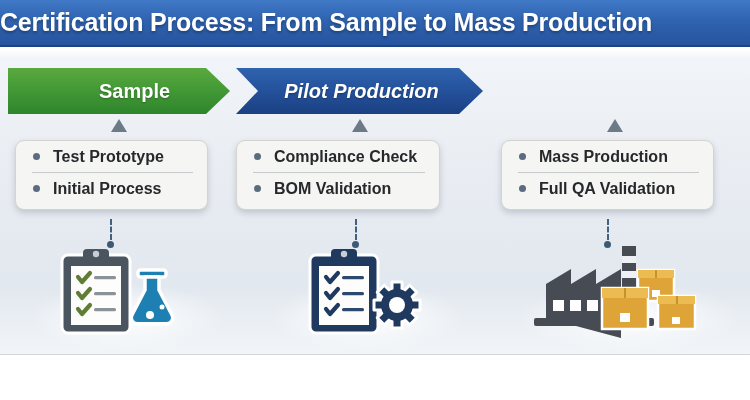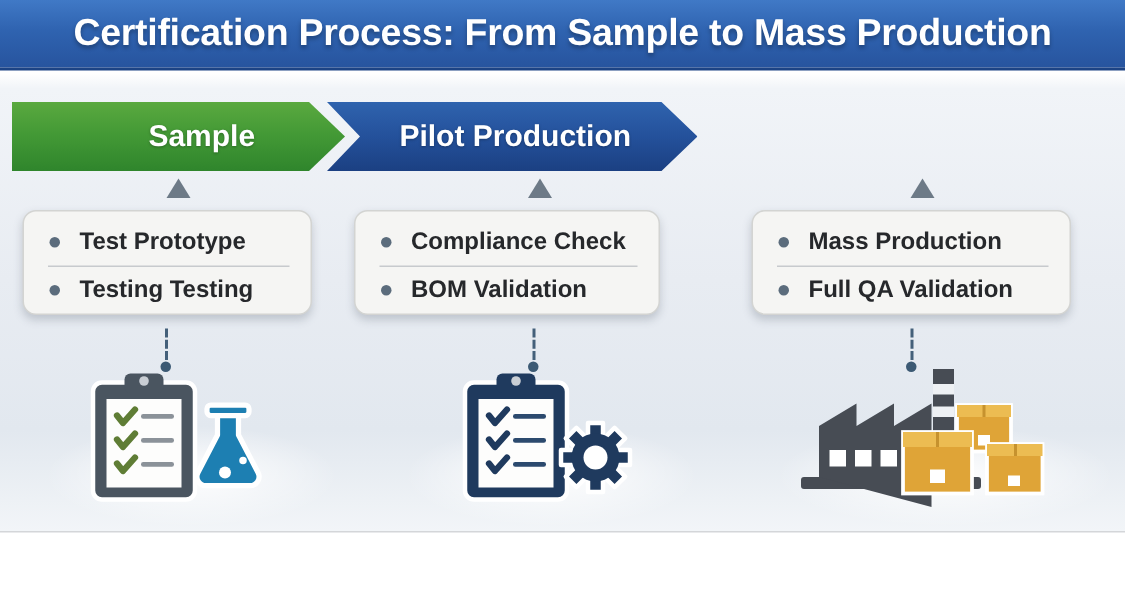--- a/index.html
+++ b/index.html
@@ -11,21 +11,21 @@
     overflow: hidden;
     background: #fff;
     font-family: "Liberation Sans", sans-serif;
   }
 
   
   .header {
     position: absolute; left:0; top:0; width:750px; height:47px;
     background: linear-gradient(180deg, #4079c6 0%, #2f63b0 45%, #27549e 100%);
     border-bottom: 2px solid #1c4384;
-    display:flex; align-items:center; justify-content:center;
+    display:flex; align-items:center; 
   }
   .header h1 {
     color:#fff; font-size:25px; font-weight:bold; letter-spacing:-0.2px;
     text-shadow: 0 2px 3px rgba(0,0,0,.3);
     white-space: nowrap;
   }
 
   
   .main {
     position:absolute; left:0; top:49px; width:750px; height:305px;
@@ -50,39 +50,39 @@
   .arrow span { text-shadow: 0 1px 2px rgba(0,0,0,.3); }
   .arrow.flat {
     clip-path: polygon(0 0, calc(100% - 24px) 0, 100% 50%, calc(100% - 24px) 100%, 0 100%);
     padding-right: 16px;
   }
   .arrow.notched {
     clip-path: polygon(0 0, calc(100% - 24px) 0, 100% 50%, calc(100% - 24px) 100%, 0 100%, 22px 50%);
     padding-left: 14px; padding-right: 10px;
   }
   .arrow.green  { left:8px;   width:222px; background: linear-gradient(180deg,#5aa93f 0%,#449a36 45%,#2f852c 100%); padding-left: 47px; }
-  .arrow.blue   { left:218px; width:247px; background: linear-gradient(180deg,#2f63ae 0%,#24519b 50%,#1b4082 100%); }
+  .arrow.blue   { left:236px; width:247px; background: linear-gradient(180deg,#2f63ae 0%,#24519b 50%,#1b4082 100%); font-style: italic; }
   .arrow.orange { left:489px; width:253px; background: linear-gradient(180deg,#de6e33 0%,#d2622a 45%,#c04f1d 100%); }
 
   
   .tri {
     position:absolute; top:70px; width:0; height:0;
     border-left:8px solid transparent; border-right:8px solid transparent;
     border-bottom:13px solid #6d7a87;
   }
   .tri.t1 { left:111px; } .tri.t2 { left:352px; } .tri.t3 { left:607px; }
 
   
   .card {
     position:absolute; top:91px; height:70px;
     background:#f5f5f3;
     border:1px solid #d3d4d2;
     border-radius:9px;
     box-shadow: 0 3px 6px rgba(90,100,115,.28);
-    display:flex; flex-direction:column; justify-content:flex-end;
+    display:flex; flex-direction:column; justify-content:flex-start;
   }
   .card.c1 { left:15px;  width:193px; }
   .card.c2 { left:236px; width:204px; }
   .card.c3 { left:501px; width:213px; }
   .card .row { display:flex; align-items:center; height:31px; padding-left:17px; }
   .card .bullet { width:7px; height:7px; border-radius:50%; background:#5b6c7c; margin-right:13px; flex:none; }
   .card .item-text { font-size:16px; font-weight:600; color:#26282b; white-space:nowrap; }
   .card .divider { height:1px; background:#c7cacd; margin:0 14px 0 16px; }
 
   
@@ -120,21 +120,21 @@
     <div class="tri t3"></div>
 
     <div class="card c1">
       <div class="row">
         <span class="bullet"></span>
         <span class="item-text">Test Prototype</span>
       </div>
       <div class="divider"></div>
       <div class="row">
         <span class="bullet"></span>
-        <span class="item-text">Testing Testing</span>
+        <span class="item-text">Initial Process</span>
       </div>
     </div>
 
     <div class="card c2">
       <div class="row">
         <span class="bullet"></span>
         <span class="item-text">Compliance Check</span>
       </div>
       <div class="divider"></div>
       <div class="row">

